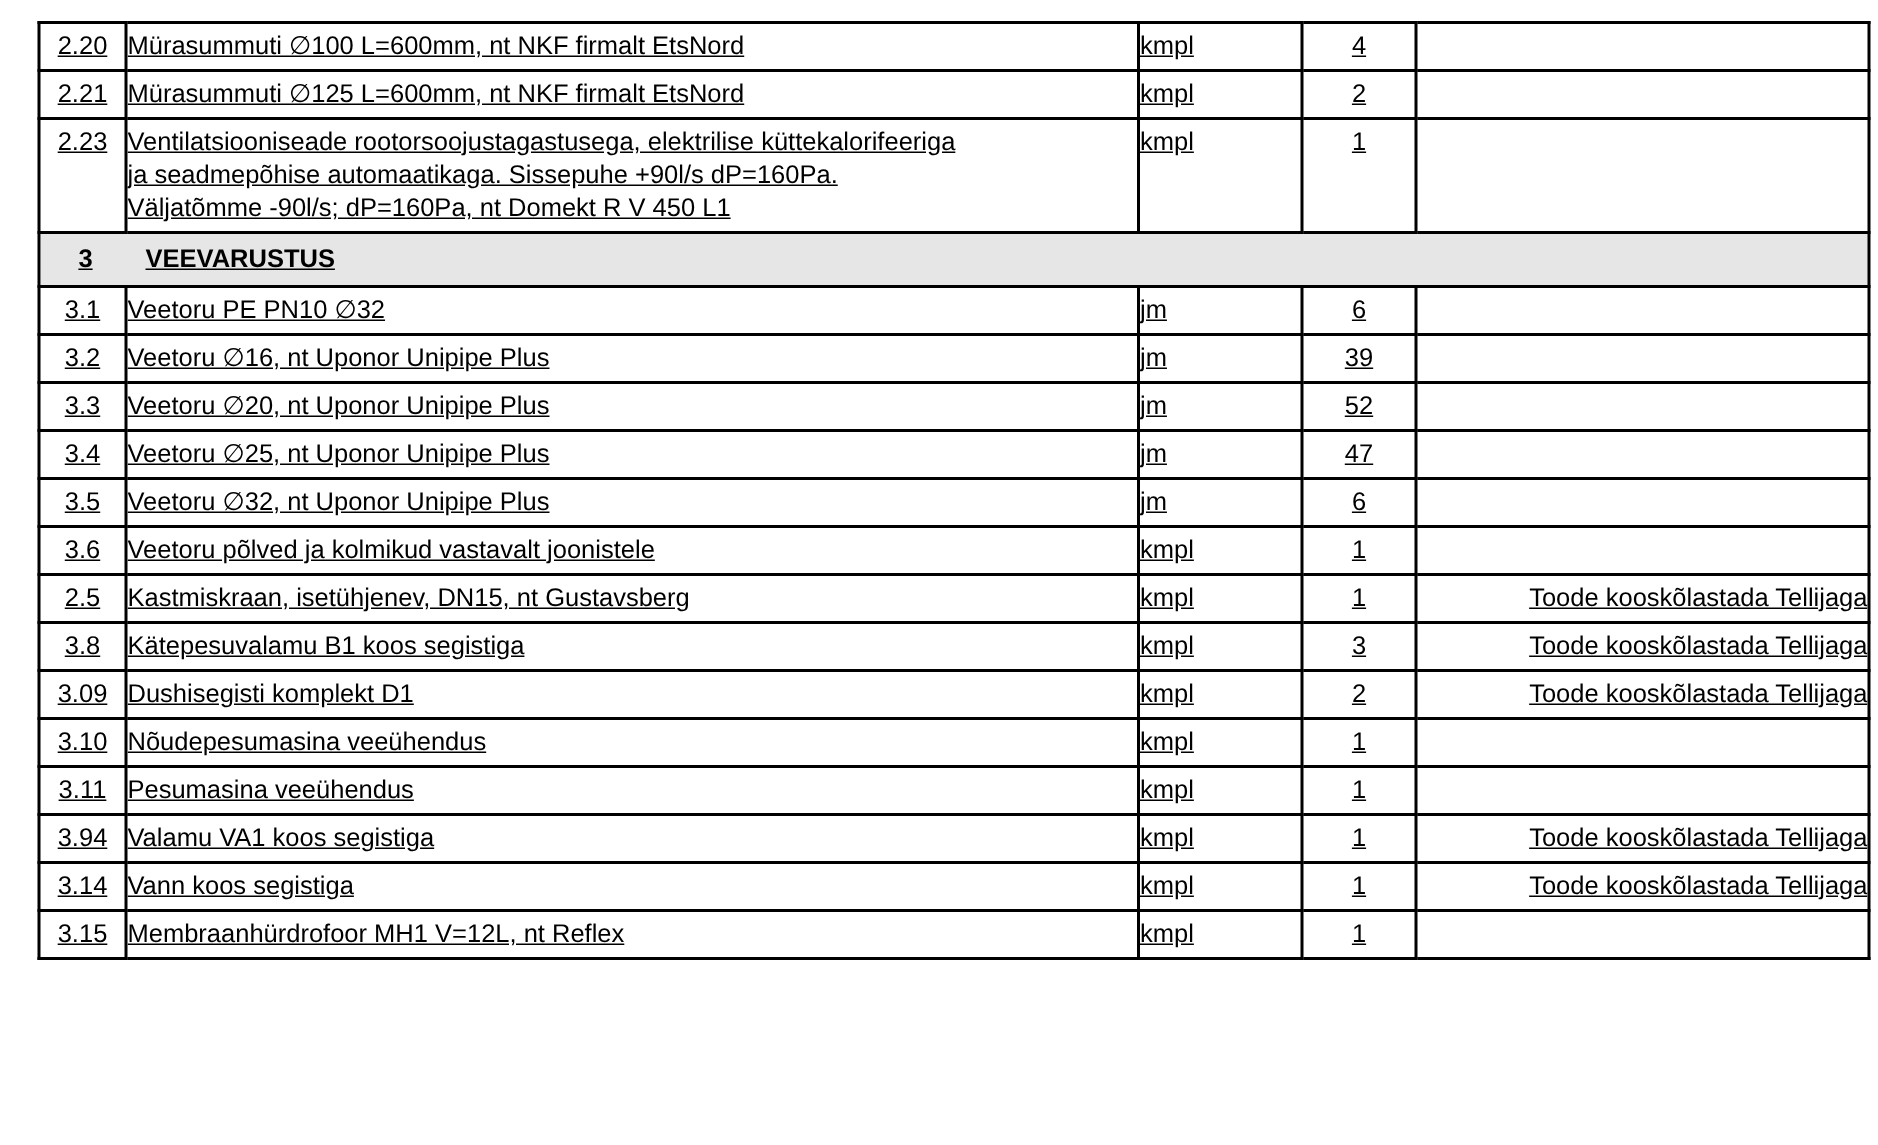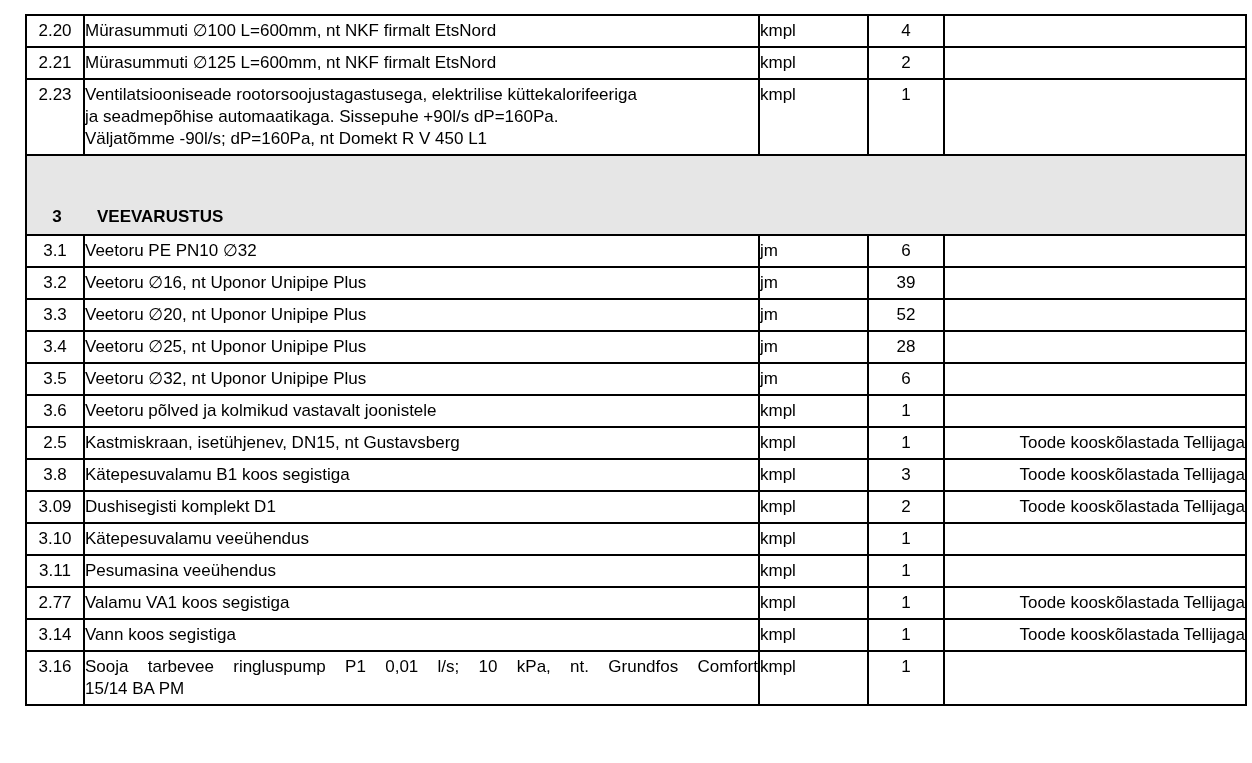--- a/index.html
+++ b/index.html
@@ -7,20 +7,21 @@
     padding: 0;
     background: #ffffff;
     width: 1252px;
     height: 763px;
     overflow: hidden;
   }
   .page {
     padding: 14px 0 0 25px;
     font-family: "Liberation Sans", sans-serif;
     color: var(--text-color, #000);
+    text-decoration: underline;
   }
   table.boq {
     border-collapse: collapse;
     table-layout: fixed;
     width: 1220px;
     font-size: 17px;
     line-height: 22px;
   }
   table.boq td {
     border: 2px solid var(--border-color, #000);
@@ -33,21 +34,21 @@
   td.unit { text-align: left; }
   td.qty  { text-align: center; }
   td.note { text-align: right; padding-left: 8px; padding-right: 4px; }
   tr.section-row td {
     background: var(--section-bg, #e6e6e6);
     font-weight: bold;
     padding: 6px 0;
   }
   .sec-wrap { display: flex; align-items: baseline; }
   .sec-no   { width: 60px; text-align: center; flex: 0 0 60px; }
-  .sec-title{ padding-left: 10px; margin-top: 44px; }
+  .sec-title{ padding-left: 10px; }
   .jline {
     text-align: justify;
     text-align-last: justify;
   }
 </style>
 </head>
 <body>
 
 <div class="page">
   <table class="boq">
@@ -110,21 +111,21 @@
           <td class="no">3.3</td>
           <td class="desc">Veetoru ∅20, nt Uponor Unipipe Plus</td>
           <td class="unit">jm</td>
           <td class="qty">52</td>
           <td class="note"></td>
         </tr>
         <tr>
           <td class="no">3.4</td>
           <td class="desc">Veetoru ∅25, nt Uponor Unipipe Plus</td>
           <td class="unit">jm</td>
-          <td class="qty">28</td>
+          <td class="qty">47</td>
           <td class="note"></td>
         </tr>
         <tr>
           <td class="no">3.5</td>
           <td class="desc">Veetoru ∅32, nt Uponor Unipipe Plus</td>
           <td class="unit">jm</td>
           <td class="qty">6</td>
           <td class="note"></td>
         </tr>
         <tr>
@@ -150,51 +151,48 @@
         </tr>
         <tr>
           <td class="no">3.09</td>
           <td class="desc">Dushisegisti komplekt D1</td>
           <td class="unit">kmpl</td>
           <td class="qty">2</td>
           <td class="note">Toode kooskõlastada Tellijaga</td>
         </tr>
         <tr>
           <td class="no">3.10</td>
-          <td class="desc">Kätepesuvalamu veeühendus</td>
+          <td class="desc">Nõudepesumasina veeühendus</td>
           <td class="unit">kmpl</td>
           <td class="qty">1</td>
           <td class="note"></td>
         </tr>
         <tr>
           <td class="no">3.11</td>
           <td class="desc">Pesumasina veeühendus</td>
           <td class="unit">kmpl</td>
           <td class="qty">1</td>
           <td class="note"></td>
         </tr>
         <tr>
-          <td class="no">2.77</td>
+          <td class="no">3.94</td>
           <td class="desc">Valamu VA1 koos segistiga</td>
           <td class="unit">kmpl</td>
           <td class="qty">1</td>
           <td class="note">Toode kooskõlastada Tellijaga</td>
         </tr>
         <tr>
           <td class="no">3.14</td>
           <td class="desc">Vann koos segistiga</td>
           <td class="unit">kmpl</td>
           <td class="qty">1</td>
           <td class="note">Toode kooskõlastada Tellijaga</td>
         </tr>
         <tr>
-          <td class="no">3.16</td>
-          <td class="desc">
-            <div class="jline">Sooja tarbevee ringluspump P1 0,01 l/s; 10 kPa, nt. Grundfos Comfort</div>
-            <div>15/14 BA PM</div>
-          </td>
+          <td class="no">3.15</td>
+          <td class="desc">Membraanhürdrofoor MH1 V=12L, nt Reflex</td>
           <td class="unit">kmpl</td>
           <td class="qty">1</td>
           <td class="note"></td>
         </tr>
       </tbody>
   </table>
 </div>
 
 </body></html>

